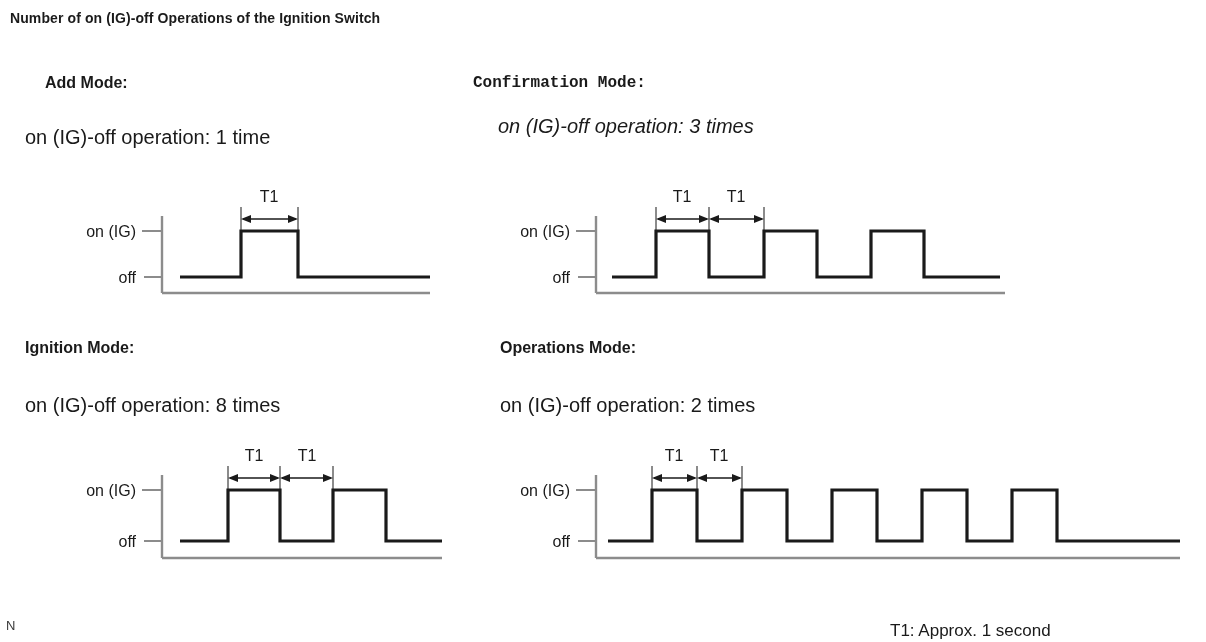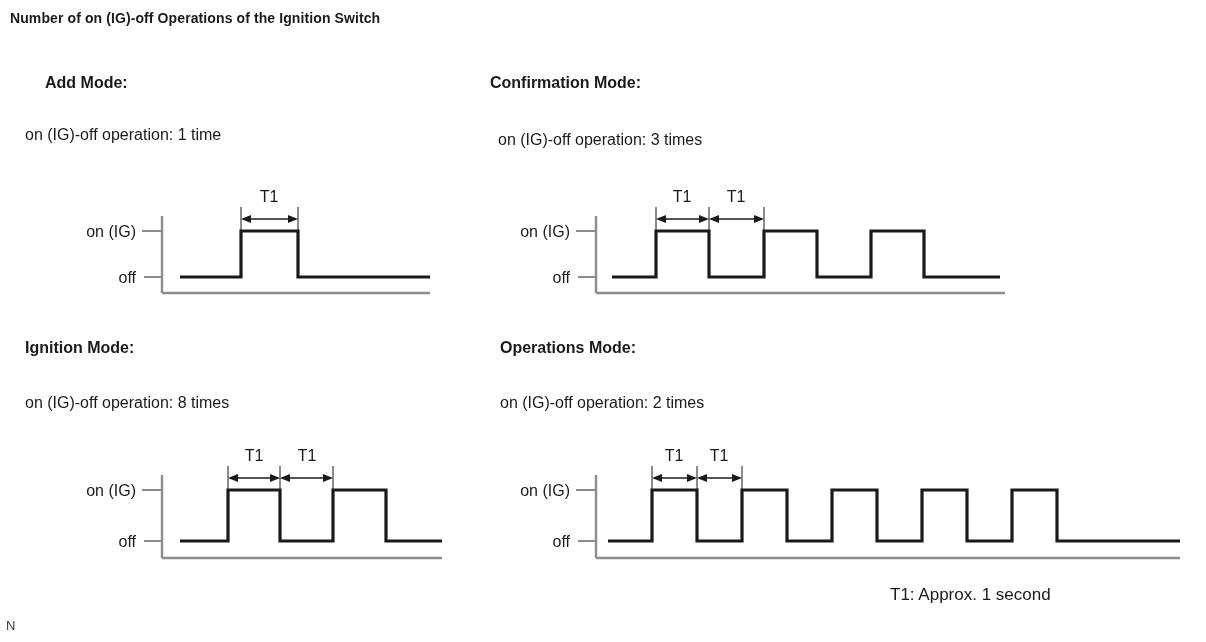--- a/index.html
+++ b/index.html
@@ -14,24 +14,24 @@
   #page-title{
     left:10px;top:10px;
     font-size:14px;font-weight:bold;letter-spacing:.1px;
     white-space:nowrap;
   }
 
   .mode-heading{
     font-size:16px;font-weight:bold;white-space:nowrap;
   }
   .mode-subtitle{
-    font-size:16px;font-weight:normal;white-space:nowrap;
+    font-size:20px;font-weight:normal;white-space:nowrap;
   }
   .footnote{
-    font-size:17px;font-weight:normal;white-space:nowrap;
+    font-size:17px;font-weight:normal;white-space:nowrap;margin-top:36px;
   }
   .stray-mark{
     font-size:13px;font-weight:normal;color:#3a3a3a;
   }
 
   .panel{position:absolute;}
   .panel svg{display:block;overflow:visible;}
 
   .axis-label{
     font-family:"Liberation Sans","DejaVu Sans",sans-serif;
@@ -68,22 +68,22 @@
       <line x1="213" y1="39" x2="266" y2="39" stroke="#1a1a1a" stroke-width="1.6"></line>
       <polygon points="211,39 221,35 221,43" fill="#1a1a1a"></polygon>
       <polygon points="268,39 258,35 258,43" fill="#1a1a1a"></polygon>
     </g>
     <text class="t1-label" x="239" y="22" text-anchor="middle">T1</text>
 
     <polyline fill="none" stroke="#1a1a1a" stroke-width="3.2" stroke-linejoin="miter" stroke-linecap="butt" points="150,97 211,97 211,51 268,51 268,97 400,97"></polyline>
   </svg>
 </div>
 
-<div class="abs mode-heading" style="left:490px;top:74px;">Confirmation Mode:</div>
-<div class="abs mode-subtitle" style="left:498px;top:131px;">on (IG)-off operation: 3 times</div>
+<div class="abs mode-heading" style="left:473px;top:74px;font-family:Liberation Mono, monospace;">Confirmation Mode:</div>
+<div class="abs mode-subtitle" style="left:498px;top:115px;font-style:italic;">on (IG)-off operation: 3 times</div>
 <div class="panel" style="left:480px;top:180px;">
   <svg width="545" height="125" viewBox="0 0 545 125">
     <line x1="96" y1="51" x2="116" y2="51" stroke="#8c8c8c" stroke-width="2"></line>
     <line x1="98" y1="97" x2="116" y2="97" stroke="#8c8c8c" stroke-width="2"></line>
     <line x1="116" y1="36" x2="116" y2="113" stroke="#8c8c8c" stroke-width="2.4"></line>
     <line x1="116" y1="113" x2="525" y2="113" stroke="#8c8c8c" stroke-width="2.4"></line>
     <text class="axis-label" x="90" y="57" text-anchor="end">on (IG)</text>
     <text class="axis-label" x="90" y="103" text-anchor="end">off</text>
 
     <line x1="176" y1="27" x2="176" y2="51" stroke="#6e6e6e" stroke-width="1.6"></line>

